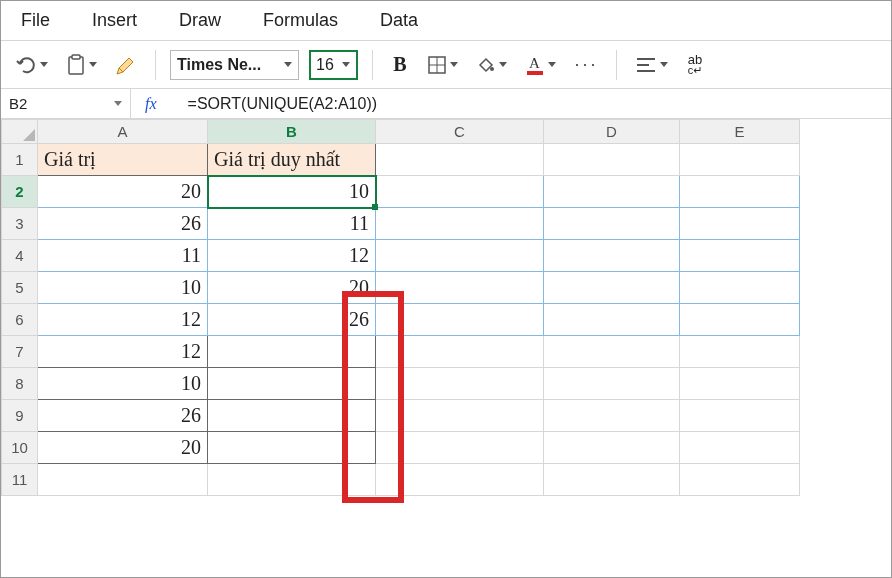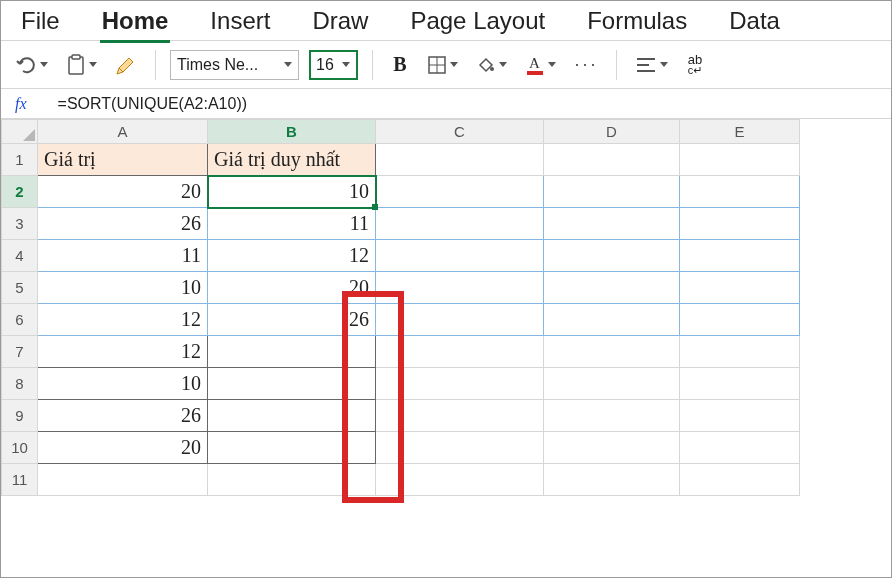--- a/index.html
+++ b/index.html
@@ -1,25 +1,25 @@
 <!DOCTYPE html>
 <html><head>
 <meta charset="utf-8">
 <style>
   * { box-sizing: border-box; margin: 0; padding: 0; }
   body { font-family: "Segoe UI", Arial, sans-serif; font-size: 14px; color: #222; background: #fff; width: 892px; height: 578px; overflow: hidden; border: 1px solid #999; }
   .ribbon-tabs { display: flex; align-items: center; padding: 6px 10px 0 12px; gap: 26px; height: 40px; border-bottom: 1px solid #d6d6d6; }
-  .ribbon-tabs .tab { font-size: 24px; padding: 4px 8px 10px; cursor: pointer; }
+  .ribbon-tabs .tab { font-size: 18px; padding: 4px 8px 10px; cursor: pointer; }
   .ribbon-tabs .tab.active { font-weight: 600; position: relative; }
   .ribbon-tabs .tab.active::after { content: ""; position: absolute; left: 6px; right: 6px; bottom: 2px; height: 3px; background: #107c41; }
   .toolbar { display: flex; align-items: center; height: 48px; padding: 0 10px; gap: 10px; border-bottom: 1px solid #d6d6d6; }
   .sep { width: 1px; height: 30px; background: #d6d6d6; margin: 0 4px; }
   .icon-btn { display: flex; align-items: center; justify-content: center; height: 30px; min-width: 26px; padding: 0 4px; cursor: pointer; border-radius: 3px; }
   .chev { width: 0; height: 0; border-left: 4px solid transparent; border-right: 4px solid transparent; border-top: 5px solid #555; margin-left: 3px; }
-  .font-box { display: flex; align-items: center; border: 1px solid #b7b7b7; height: 30px; background: #fff; }
+  .font-box { display: flex; align-items: center; border: 1px solid #b7b7b7; height: 30px; background: #fff; font-weight: bold; }
   .font-name { width: 110px; padding: 0 6px; font-size: 16px; white-space: nowrap; overflow: hidden; text-overflow: ellipsis; }
   .font-sizebox { display:flex; align-items:center; border:2px solid #15803d; height:30px; background:#fff; }
   .font-size { width: 28px; text-align: center; font-size: 16px; }
   .bold-b { font-family: Georgia, serif; font-weight: bold; font-size: 20px; }
   .borders-icon svg, .fill-icon svg, .fontcolor-icon svg, .align-icon svg { display:block; }
   .more-dots { font-size: 18px; letter-spacing: 2px; color:#444; }
   .wrap-text { font-size: 13px; line-height: 10px; text-align:center; }
   .namebox-row { display:flex; align-items:center; height:30px; border-bottom:1px solid #d6d6d6; }
   .name-box { width:130px; height:100%; border-right:1px solid #d6d6d6; display:flex; align-items:center; padding:0 8px; font-size:15px; justify-content:space-between; }
   .name-box .nbchev { width:0;height:0;border-left:4px solid transparent;border-right:4px solid transparent;border-top:5px solid #777; }
@@ -46,24 +46,22 @@
   .red-callout { position:absolute; border:6px solid #d92626; pointer-events:none; }
   
   
   .undo-path { stroke:#555; stroke-width:2; fill:none; }
 </style>
 </head>
 <body>
 
 <div class="ribbon-tabs">
   <div class="tab">File</div>
-  <div class="tab active">Home</div>
   <div class="tab">Insert</div>
   <div class="tab">Draw</div>
-  <div class="tab">Page Layout</div>
   <div class="tab">Formulas</div>
   <div class="tab">Data</div>
 </div>
 
 <div class="toolbar">
   <div class="icon-btn">
     <svg width="22" height="20">
         <path class="undo-path" d="M5 9 A7 7 0 1 1 8 16 M5 9 L2 6 M5 9 L8 6"></path>
       </svg>
     <span class="chev"></span>
@@ -135,20 +133,24 @@
   </div>
   <div class="icon-btn">
     <div class="wrap-text">
       <div>ab</div>
       <div style="font-size:11px">c↵</div>
     </div>
   </div>
 </div>
 
 <div class="namebox-row">
+  <div class="name-box">
+    <span>B2</span>
+    <span class="nbchev"></span>
+  </div>
   <span class="fx">fx</span>
   <div class="formula-input">=SORT(UNIQUE(A2:A10))</div>
 </div>
 
 <div class="grid-wrap">
 <table class="grid">
   <tbody>
         <tr>
     <th class="corner"></th>
     <th class="colhead" style="width:170px">A</th>

